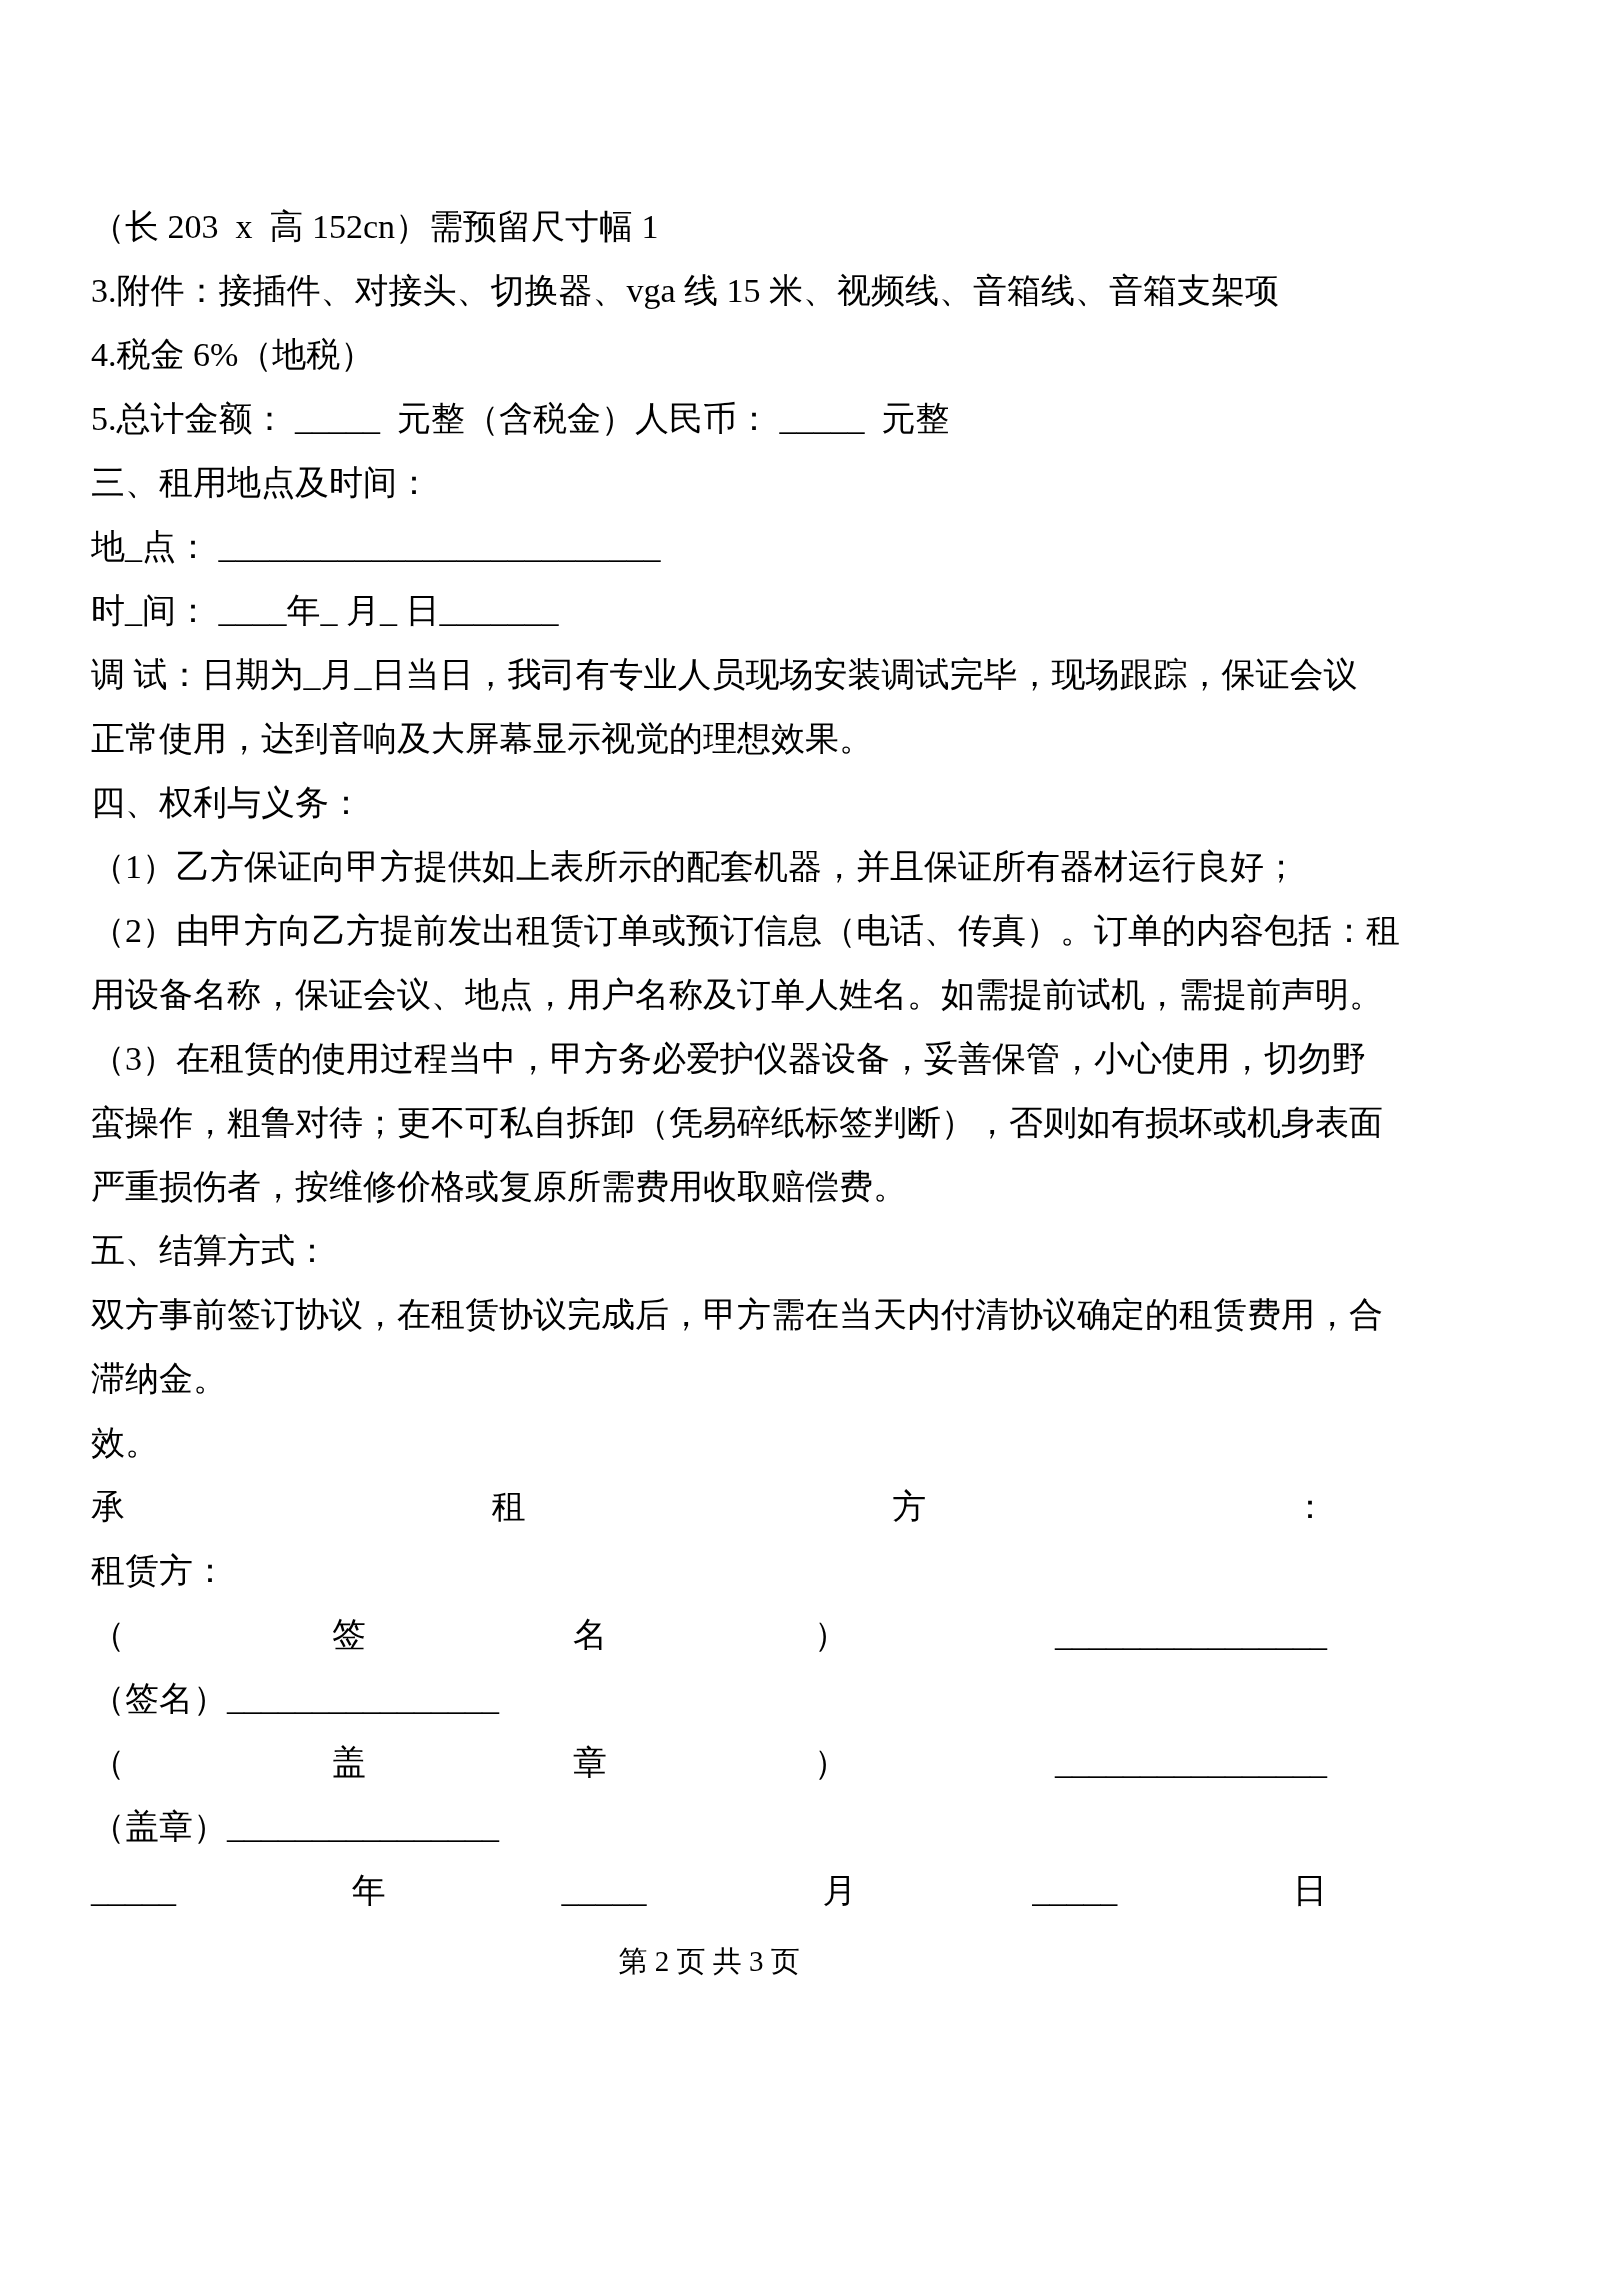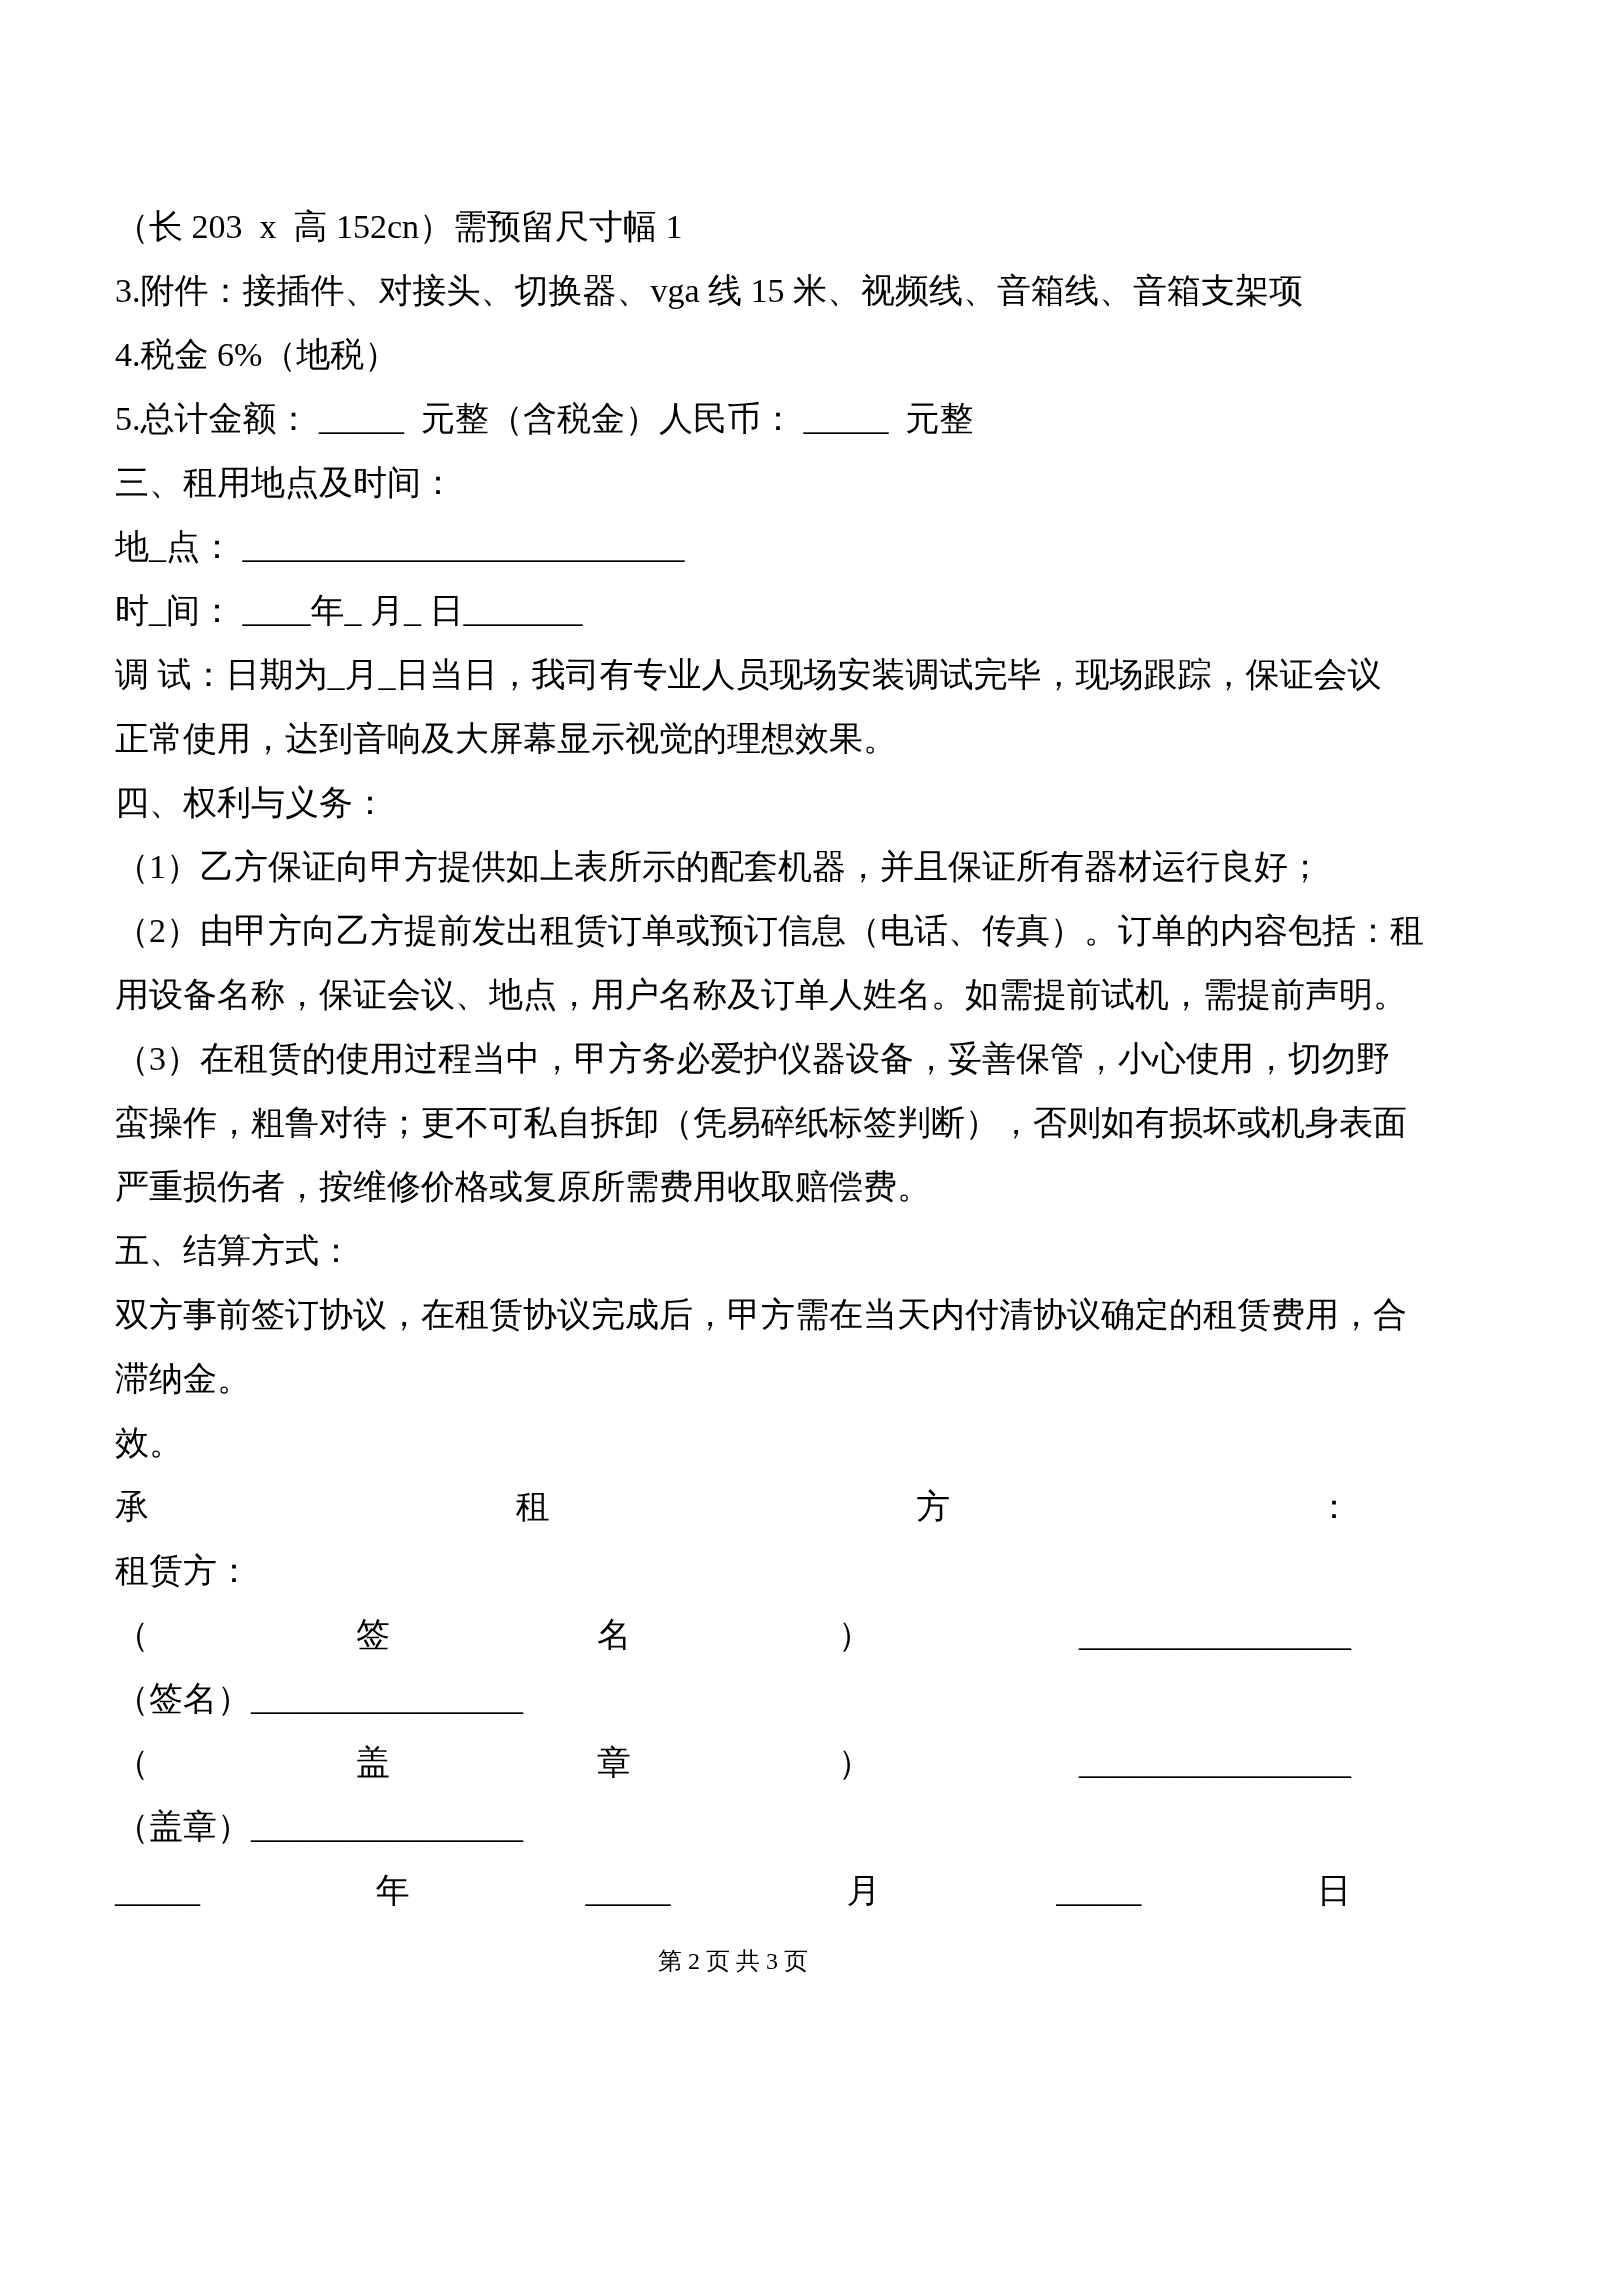--- a/index.html
+++ b/index.html
@@ -8,21 +8,21 @@
     background: #ffffff;
   }
   .page {
     position: relative;
     width: 1623px;
     height: 2294px;
     background: #ffffff;
     color: #000000;
     font-family: "Liberation Serif", "DejaVu Serif", serif;
     box-sizing: border-box;
-    padding: 195px 195px 0 115px;
+    padding: 195px 195px 0 91px;
     overflow: hidden;
   }
   .doc-body {
     width: 1236px;
   }
   .line {
     height: 64px;
     line-height: 64px;
     font-size: 34px;
     white-space: pre;
@@ -33,21 +33,21 @@
     justify-content: space-between;
     align-items: baseline;
   }
   .spread > span {
     white-space: pre;
   }
   .footer {
     margin-top: 20px;
     height: 36px;
     line-height: 36px;
-    font-size: 24px;
+    font-size: 29px;
     text-align: center;
     width: 1236px;
   }
 </style>
 </head>
 <body>
 
 <div class="page">
   <div class="doc-body">
 

